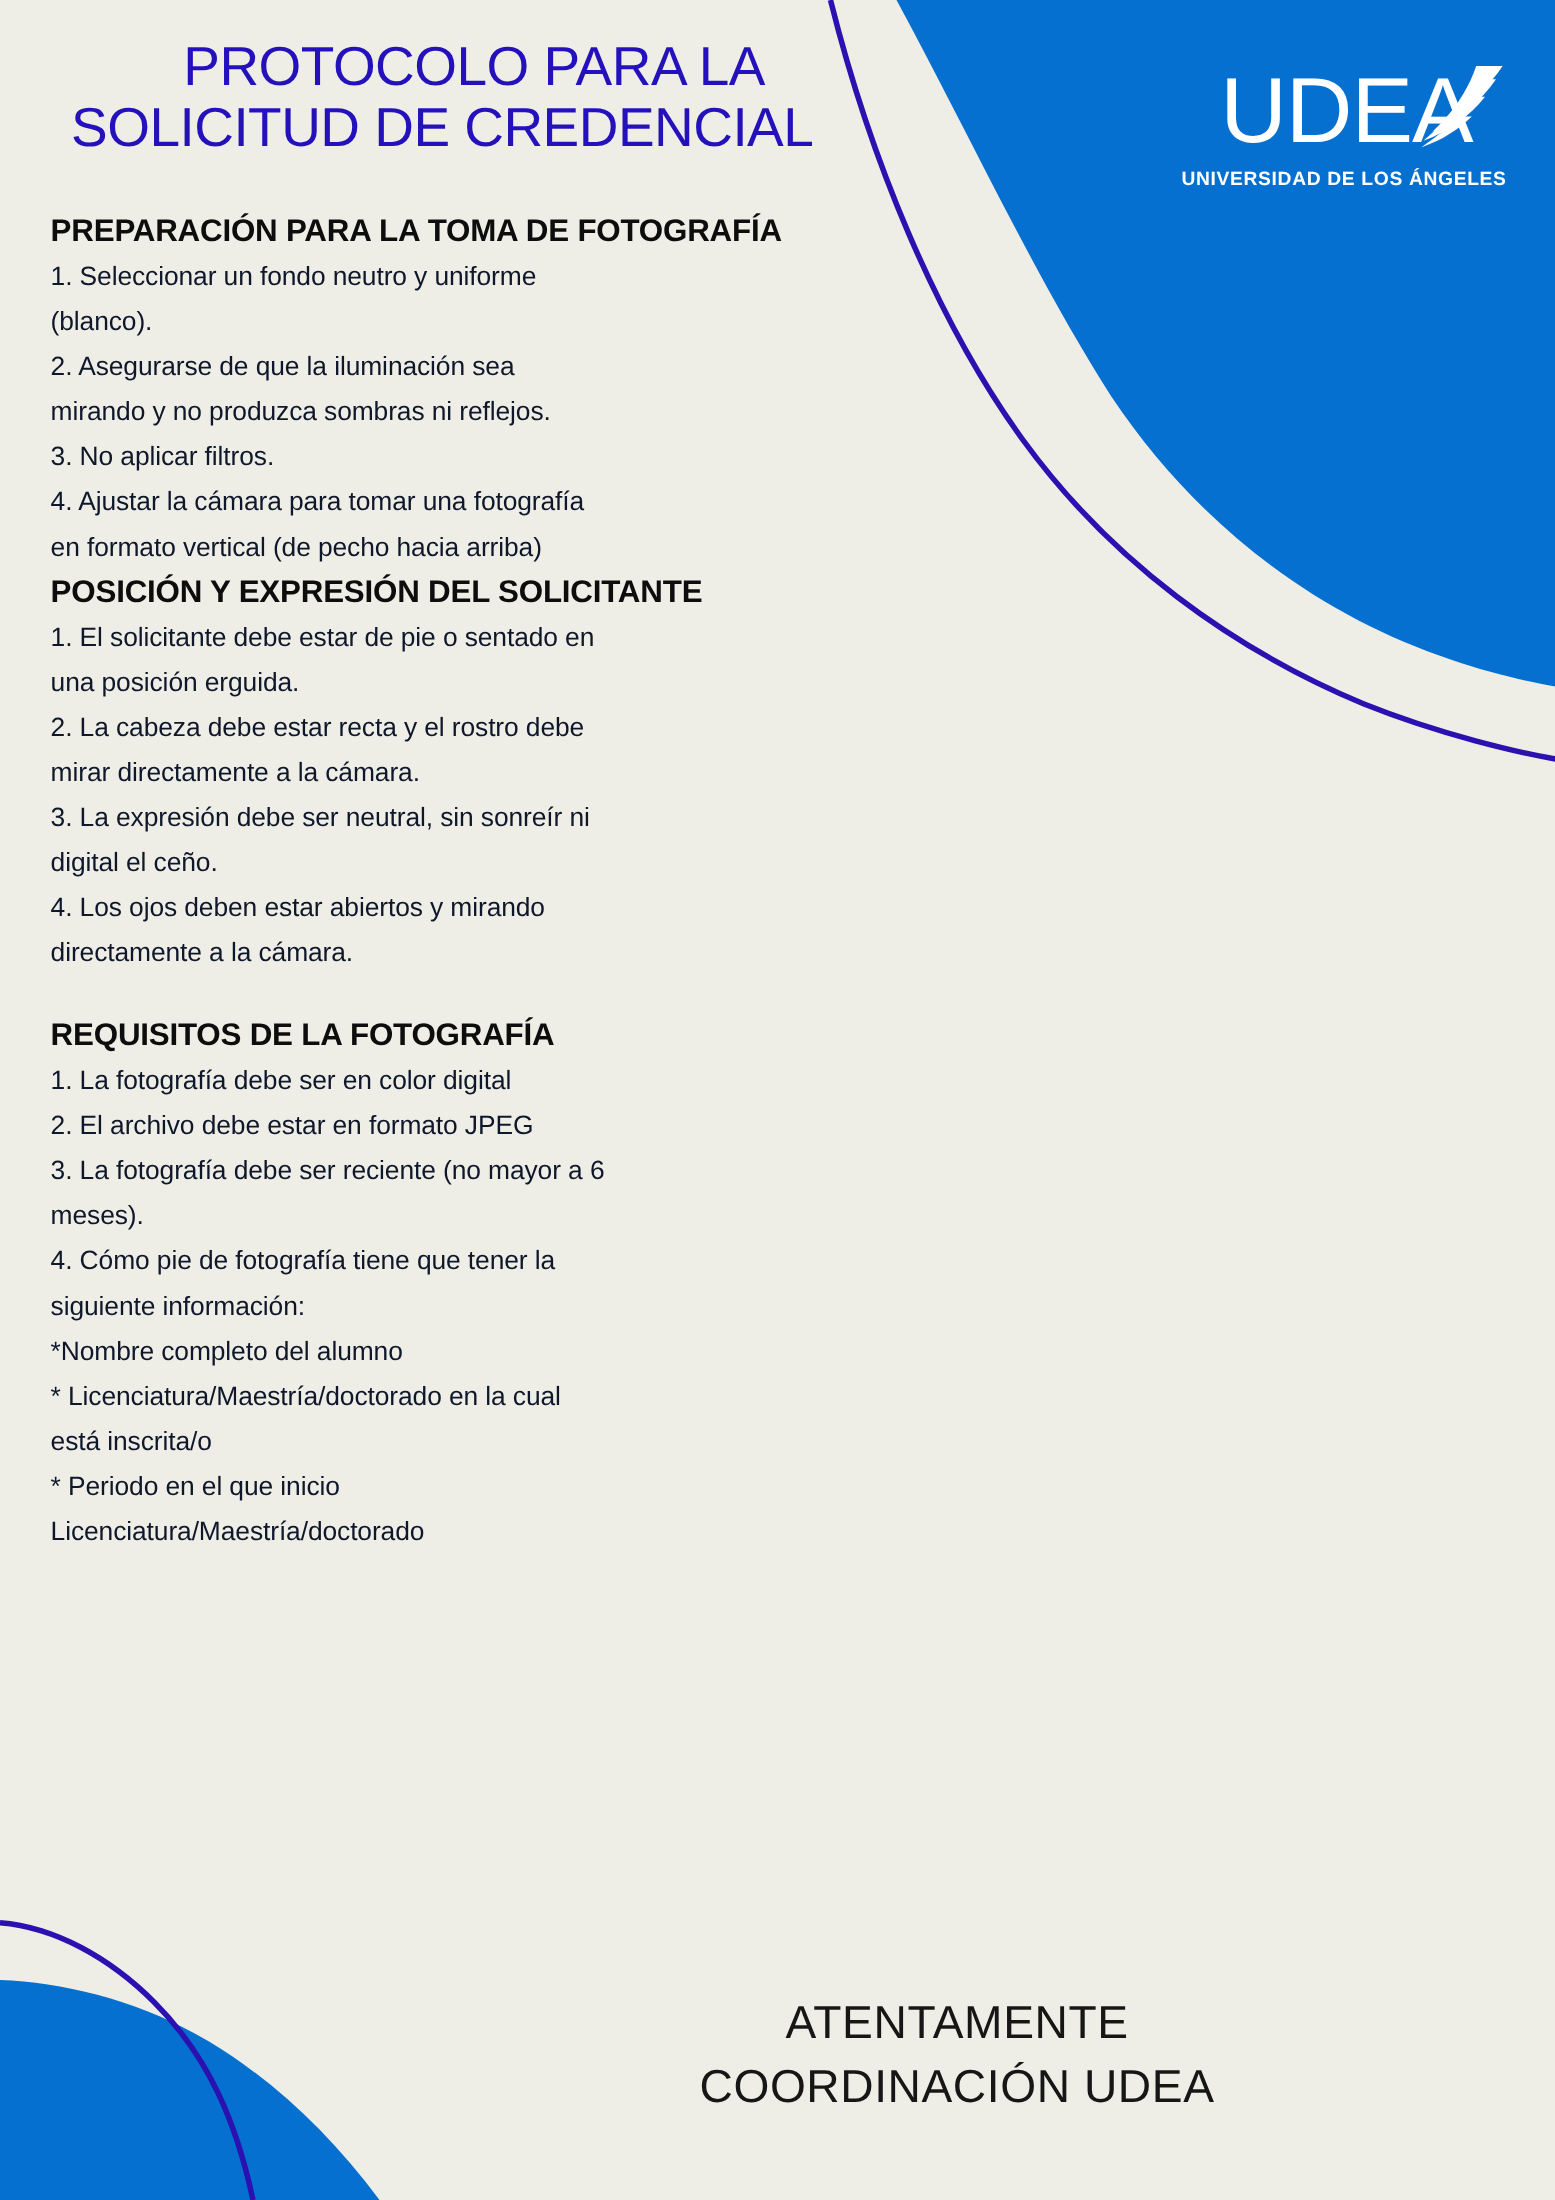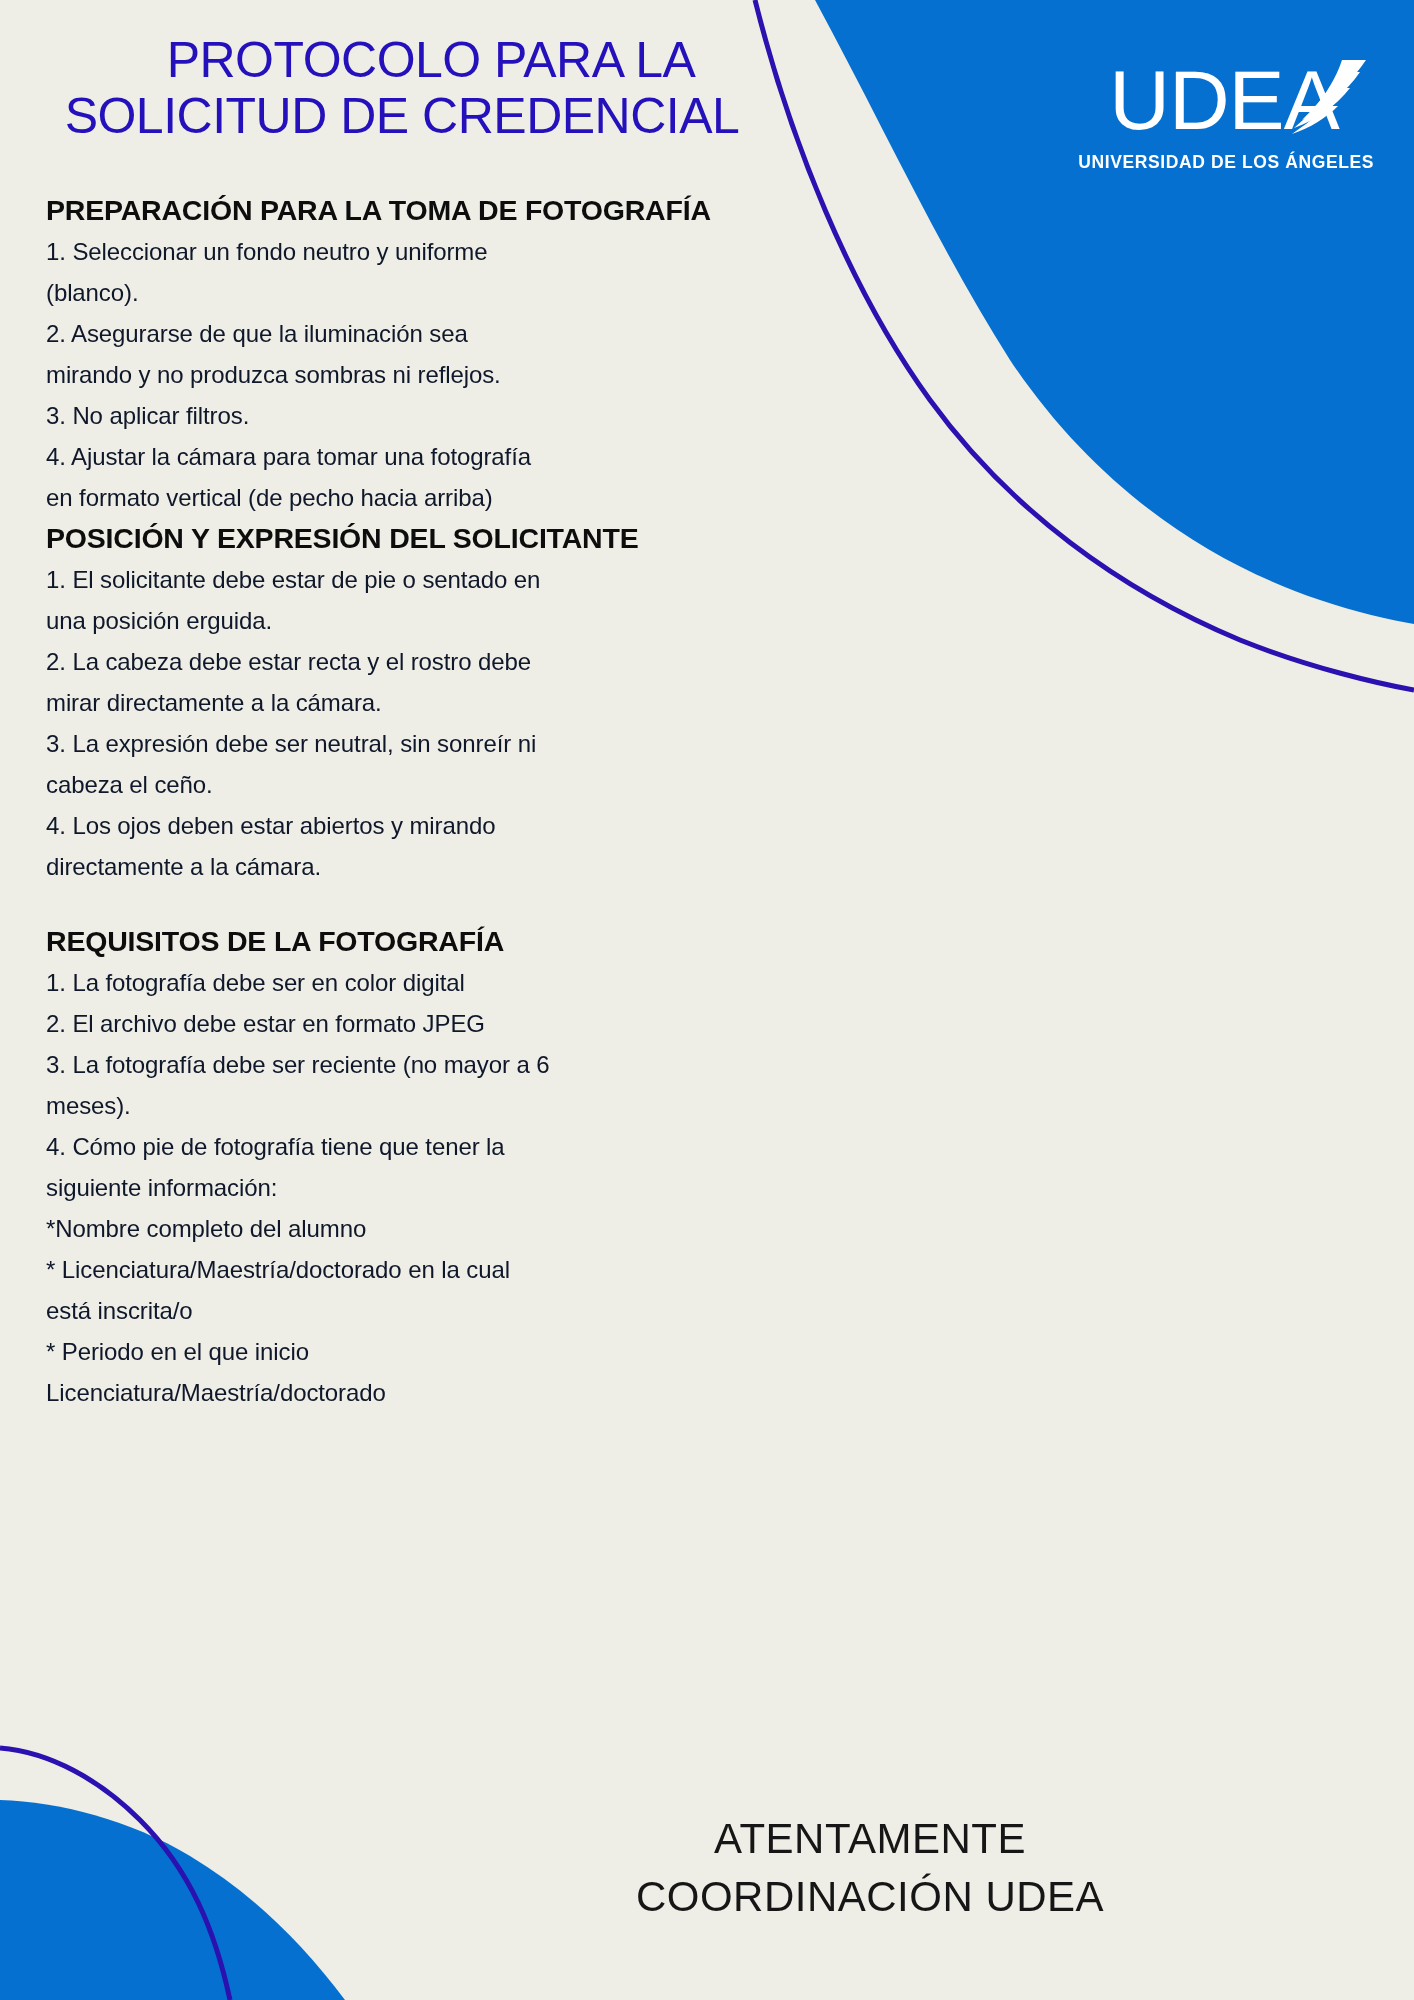--- a/index.html
+++ b/index.html
@@ -58,21 +58,21 @@
     line-height: 92px;
     text-align: center;
   }
   #logo-sub {
     margin-top: 2px;
     font-family: "Liberation Sans", sans-serif;
     font-size: 17.5px;
     font-weight: bold;
     color: #ffffff;
     letter-spacing: 0.6px;
-    text-align: right;
+    text-align: left;
     white-space: nowrap;
   }
 
   
   #title {
     position: absolute;
     left: 52px;
     top: 32px;
     width: 700px;
     z-index: 4;
@@ -185,21 +185,21 @@
       <div class="body-line">en formato vertical (de pecho hacia arriba)</div>
     </div>
 
     <div>
       <div class="sec-head">POSICIÓN Y EXPRESIÓN DEL SOLICITANTE</div>
       <div class="body-line">1. El solicitante debe estar de pie o sentado en</div>
       <div class="body-line">una posición erguida.</div>
       <div class="body-line">2. La cabeza debe estar recta y el rostro debe</div>
       <div class="body-line">mirar directamente a la cámara.</div>
       <div class="body-line">3. La expresión debe ser neutral, sin sonreír ni</div>
-      <div class="body-line">cabeza el ceño.</div>
+      <div class="body-line">digital el ceño.</div>
       <div class="body-line">4. Los ojos deben estar abiertos y mirando</div>
       <div class="body-line">directamente a la cámara.</div>
     </div>
 
     <div class="gap"></div>
 
     <div>
       <div class="sec-head">REQUISITOS DE LA FOTOGRAFÍA</div>
       <div class="body-line">1. La fotografía debe ser en color digital</div>
       <div class="body-line">2. El archivo debe estar en formato JPEG</div>

